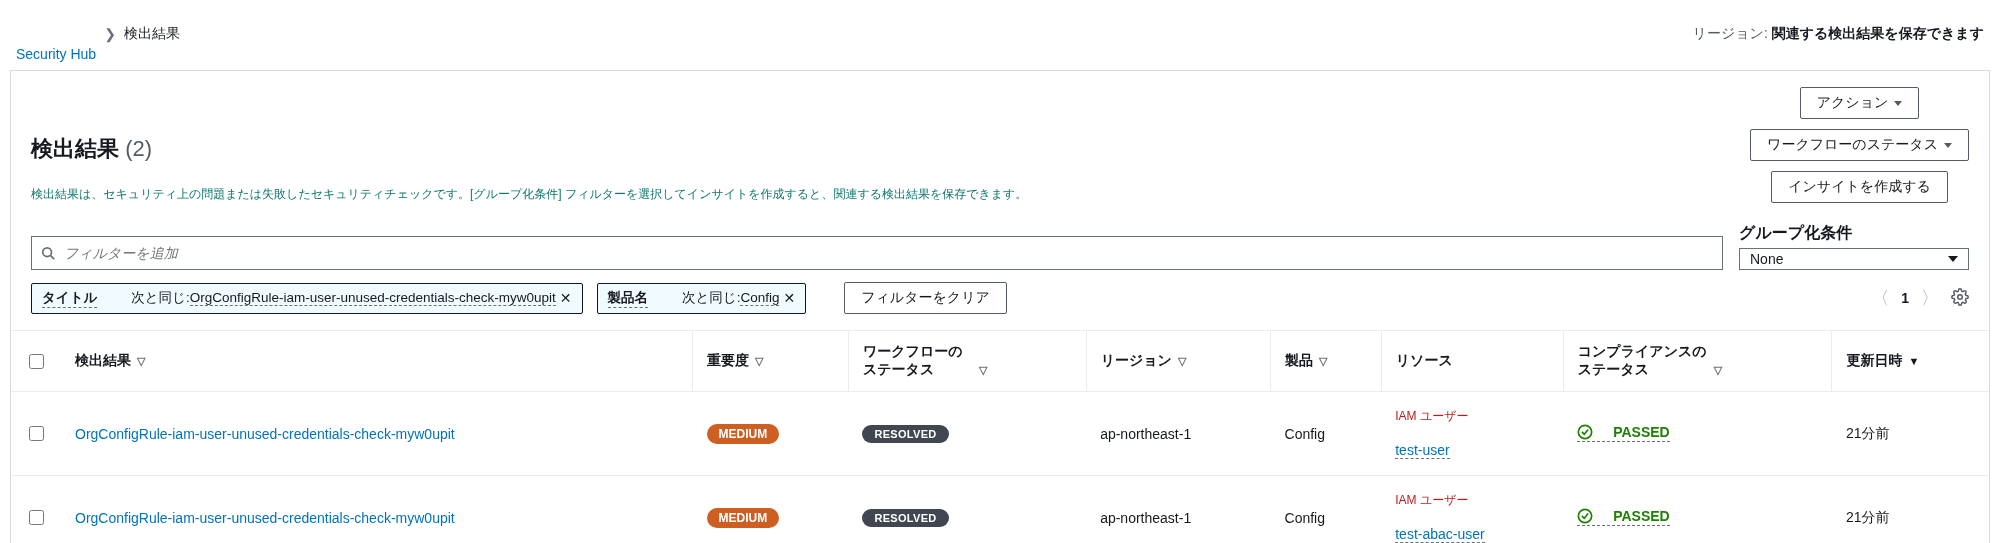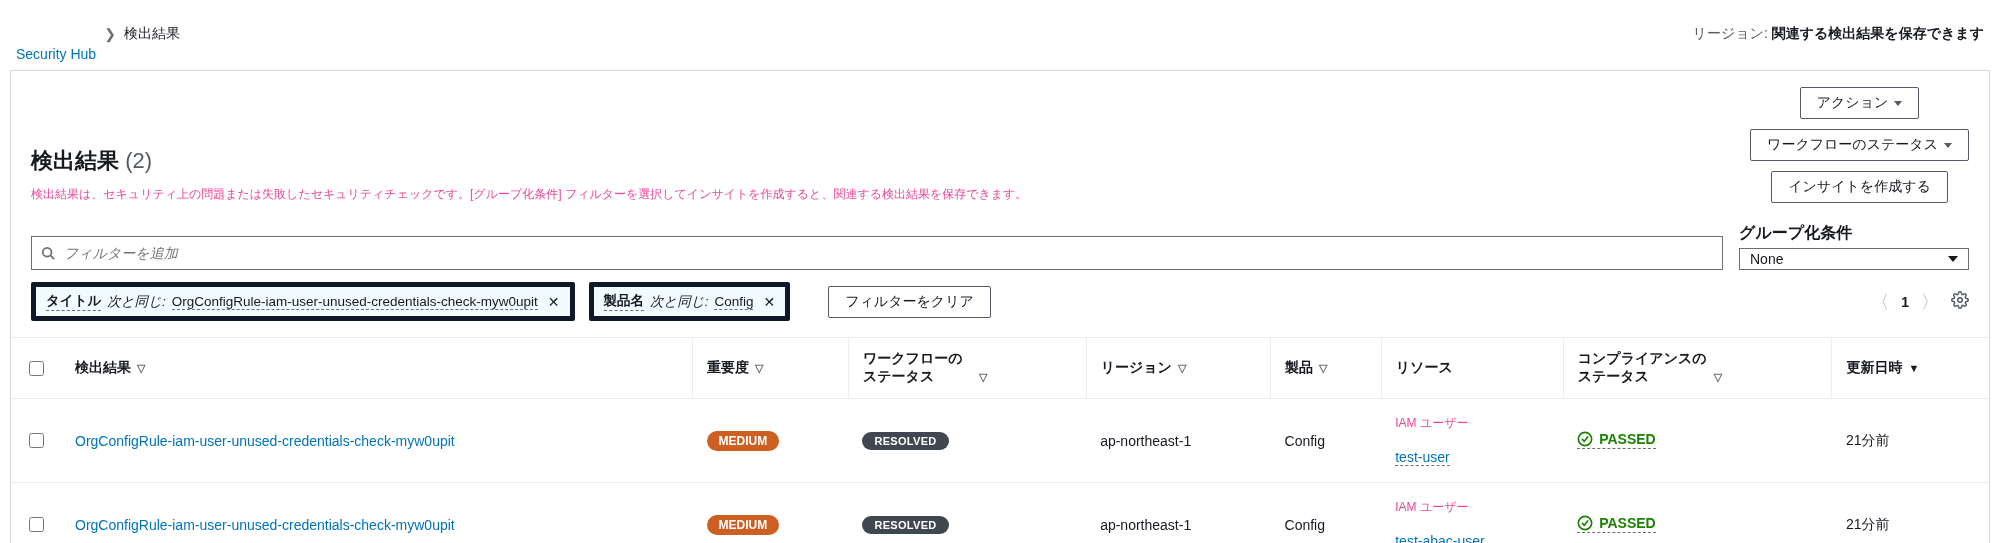--- a/index.html
+++ b/index.html
@@ -42,22 +42,22 @@
     margin: 0;
     font-size: 22px;
     font-weight: 700;
     color: #16191f;
   }
   .title-block h1 .count {
     font-weight: 400;
     color: #545b64;
   }
   .title-block .desc {
-    margin-top: 10px;
-    color: #ec4899;
+    margin-top: 22px;
+    color: #0f766e;
     font-size: 12px;
   }
   .header-actions { display: flex; gap: 10px; align-items: center; flex-direction: column; }
   .btn {
     background: #fff;
     border: 1px solid #545b64;
     color: #16191f;
     padding: 6px 16px;
     font-size: 14px;
     border-radius: 2px;
@@ -125,29 +125,28 @@
     display: flex;
     align-items: center;
     padding: 12px 20px 16px 20px;
     gap: 14px;
     border-bottom: 1px solid #eaeded;
     flex-wrap: wrap;
   }
   .token {
     display: inline-flex;
     align-items: center;
-    gap: 6px;
-    border: 5px solid #0f172a;
+    border: 1px solid #0f172a;
     background: #f1faff;
     padding: 5px 10px;
     font-size: 13.5px;
     border-radius: 2px;
   }
   .token .k { font-weight: 700; border-bottom: 1px dashed #687078; }
-  .token .op { font-style: italic; color: #16191f; }
+  .token .op { color: #16191f; margin-left: 34px; }
   .token .v { border-bottom: 1px dashed #687078; }
   .token .x {
     cursor: pointer;
     color: #16191f;
     font-weight: 400;
     margin-left: 4px;
     font-size: 14px;
   }
   .clear-filters-wrap { margin-left: 24px; }
   .spacer-flex { flex: 1; }
@@ -192,23 +191,23 @@
     display: inline-block;
     background: #414750;
     color: #fff;
     font-size: 11px;
     font-weight: 700;
     padding: 3px 12px;
     border-radius: 12px;
     letter-spacing: 0.3px;
     text-align: right;
   }
-  .res-label { color: #ec4899; font-size: 12px; }
+  .res-label { color: #b91c1c; font-size: 12px; }
   .res-link { color: #0073bb; border-bottom: 1px dashed #687078; cursor: pointer; font-size: 14px; display: inline-block; margin-top: 17px;}
-  .compliance { color: #1d8102; font-weight: 700; display: inline-flex; align-items: center; gap: 6px; border-bottom: 1px dashed #687078; padding-bottom: 1px;}
+  .compliance { color: #1d8102; font-weight: 700; display: inline-flex; align-items: center; gap: 20px; border-bottom: 1px dashed #687078; padding-bottom: 1px;}
   .compliance svg { flex: 0 0 16px; }
 
   .th-divider { border-left: 1px solid #eaeded; }
 </style>
 </head>
 <body>
 
 <div class="page">
 
   <div class="top-bar">

